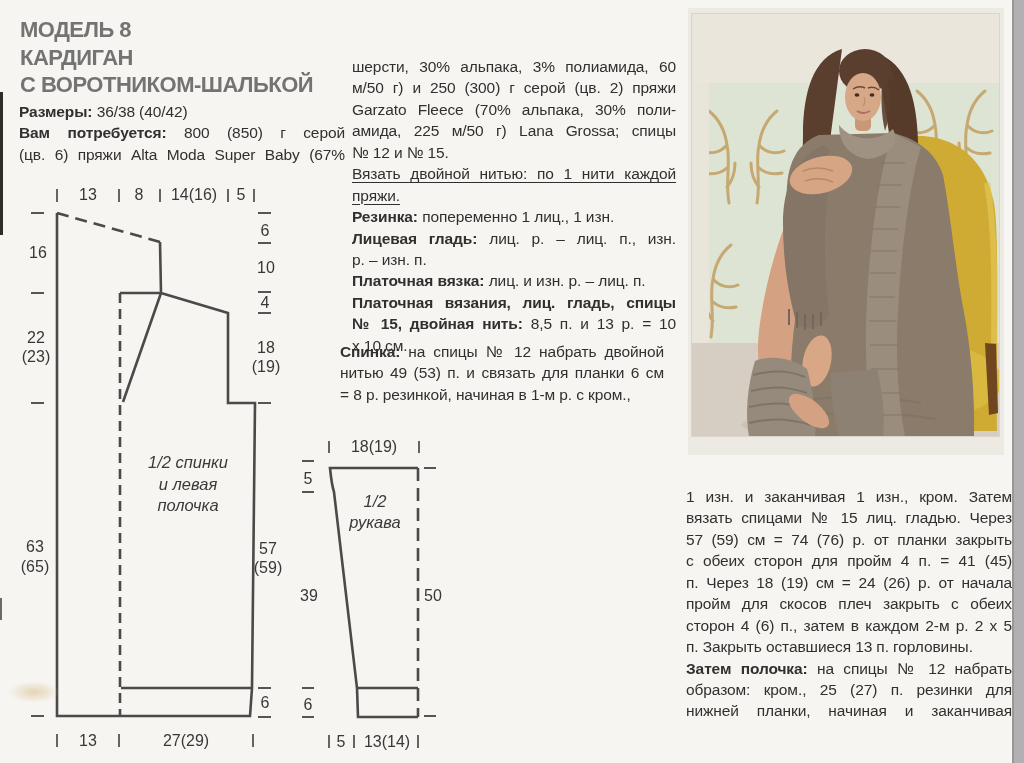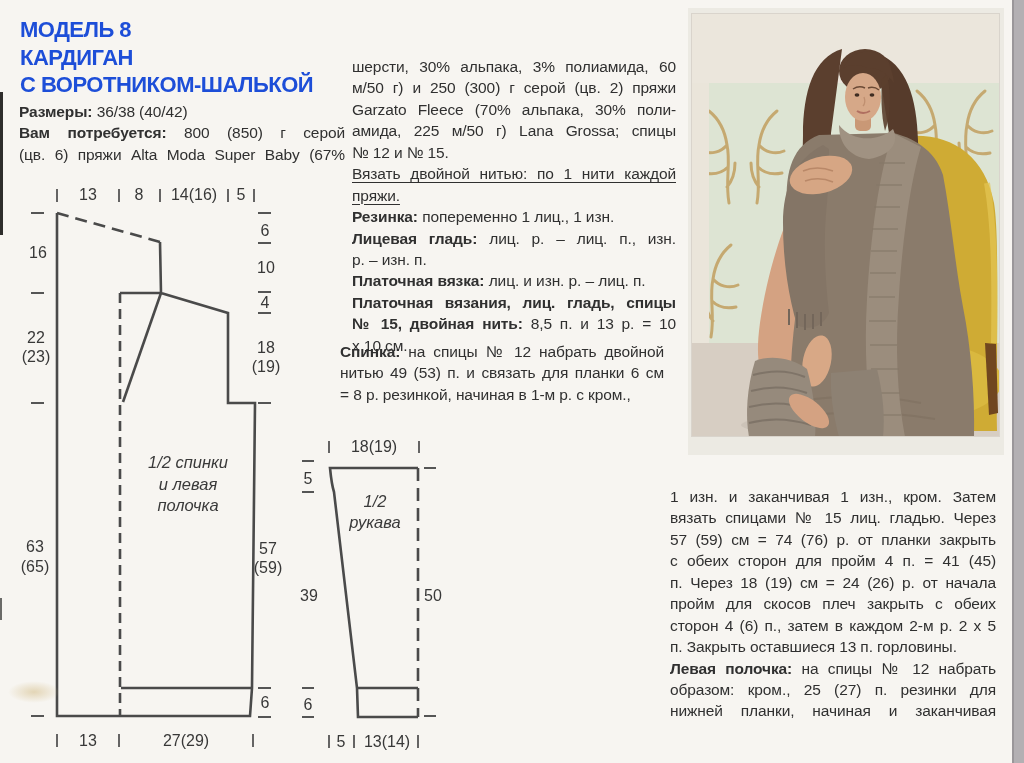--- a/index.html
+++ b/index.html
@@ -1,31 +1,31 @@
 <!DOCTYPE html>
 <html><head>
 <meta charset="utf-8">
 <style>
   html,body{margin:0;padding:0;background:#e8e6e3;}
   .page{position:relative;width:1024px;height:763px;background:#f7f5f1;overflow:hidden;
         font-family:"Liberation Sans","DejaVu Sans",sans-serif;color:#303030;}
   .abs{position:absolute;}
   
   .title{left:20px;top:16px;width:340px;font-weight:bold;font-size:22px;line-height:27.5px;
-         color:#1d4ed8;letter-spacing:-0.5px;}
+         color:#737373;letter-spacing:-0.5px;}
   
   .textcol{font-size:15.5px;letter-spacing:-0.1px;}
   .tl{height:21.45px;line-height:21.45px;white-space:nowrap;}
   .tl .b{font-weight:bold;}
   .tl .u{text-decoration:underline;text-underline-offset:2.5px;text-align:center;}
   .just{text-align:justify;text-align-last:justify;}
   .col-left{left:19px;top:101px;width:326px;}
   .col-mid{left:352px;top:20px;width:324px;margin-top:36px;}
   .col-spinka{left:340px;top:341px;width:324px;}
-  .col-right{left:670px;top:486px;width:326px;}
+  .col-right{left:686px;top:486px;width:326px;}
   
   svg text{font-family:"Liberation Sans","DejaVu Sans",sans-serif;}
   .meas{font-size:16px;fill:#383838;}
   .piece{font-size:16.5px;font-style:italic;fill:#3a3a3a;}
   
   .edge-strip{left:1012px;top:0;width:12px;height:763px;background:#b3b0b3;border-left:2px solid #9a979a;}
   .scan-sliver{left:0;top:92px;width:3px;height:143px;background:#2e2d2b;}
   .scan-mark{left:0;top:598px;width:2px;height:22px;background:#6a6a68;}
   .smudge{left:8px;top:681px;width:52px;height:22px;border-radius:50%;
           background:radial-gradient(ellipse at center,rgba(216,196,150,.65),rgba(216,196,150,0) 70%);}
@@ -70,21 +70,21 @@
     </div>
   <div class="abs textcol col-right">
       <div class="tl just"><span>1 изн. и заканчивая 1 изн., кром. Затем</span></div>
       <div class="tl just"><span>вязать спицами № 15 лиц. гладью. Через</span></div>
       <div class="tl just"><span>57 (59) см = 74 (76) р. от планки закрыть</span></div>
       <div class="tl just"><span>с обеих сторон для пройм 4 п. = 41 (45)</span></div>
       <div class="tl just"><span>п. Через 18 (19) см = 24 (26) р. от начала</span></div>
       <div class="tl just"><span>пройм для скосов плеч закрыть с обеих</span></div>
       <div class="tl just"><span>сторон 4 (6) п., затем в каждом 2-м р. 2 х 5</span></div>
       <div class="tl"><span>п. Закрыть оставшиеся 13 п. горловины.</span></div>
-      <div class="tl just"><span class="b">Левая полочка:</span><span> на спицы № 12 набрать</span></div>
+      <div class="tl just"><span class="b">Затем полочка:</span><span> на спицы № 12 набрать</span></div>
       <div class="tl just"><span>образом: кром., 25 (27) п. резинки для</span></div>
       <div class="tl just"><span>нижней планки, начиная и заканчивая</span></div>
     </div>
 
   <svg class="abs" style="left:0;top:182px;" width="300" height="581" viewBox="0 182 300 581">
     <g stroke="#4a4a4a" stroke-width="2.6" fill="none">
       <path d="M57,213 L57,716 L250,716 L252,688 L255,403 L228,403 L228,313 L161,293 L160,242"></path>
       <path d="M120,293 L161,293"></path>
       <path d="M161,293 L123,402"></path>
       <path d="M121,688 L252,688"></path>

